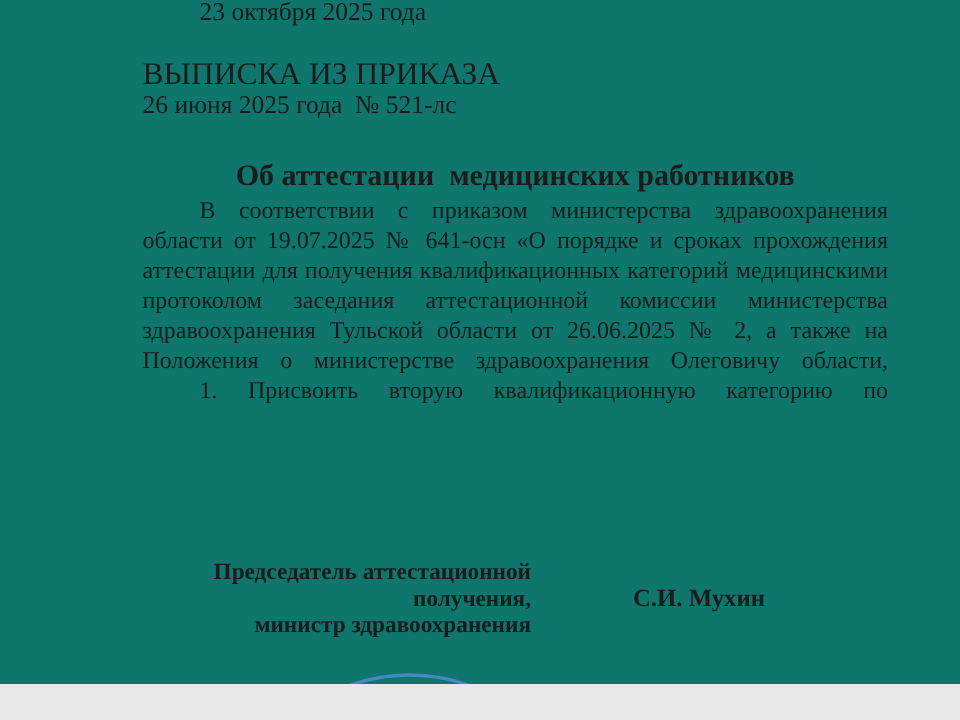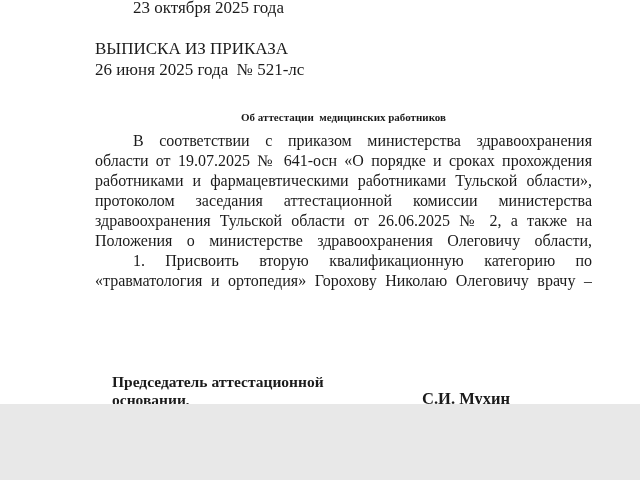--- a/index.html
+++ b/index.html
@@ -1,53 +1,53 @@
 <!DOCTYPE html>
 <html lang="ru"><head>
 <meta charset="utf-8">
 <style>
   html,body{margin:0;padding:0;background:#e8e8e8;}
   .page{
     position:relative;
-    width:640px;height:404px;
-    background:#ffffff;
+    width:640px;height:456px;
+    background:#0f766e;
     overflow:hidden;
     font-family:"Liberation Serif","DejaVu Serif",serif;
     color:#1b1b1b;
   }
   .pre{white-space:pre;}
   .date-line{
     position:absolute;left:133px;top:-2px;
     font-size:17px;line-height:20px;
   }
   .doc-type{
     position:absolute;left:95px;top:39px;
-    font-size:17px;line-height:20px;
+    font-size:21px;line-height:20px;
   }
   .doc-number{
     position:absolute;left:95px;top:60px;
     font-size:17px;line-height:20px;
   }
   .doc-title{
     position:absolute;left:95px;top:107px;width:497px;
-    text-align:center;font-weight:bold;font-size:11px;line-height:20px;
+    text-align:center;font-weight:bold;font-size:20px;line-height:20px;
   }
   .doc-body{
     position:absolute;left:95px;top:131px;width:497px;
     font-size:16px;line-height:20px;word-spacing:-0.5px;
   }
   .bline{
     height:20px;overflow:hidden;
     text-align:justify;text-align-last:justify;
   }
   .bline.first{text-indent:38px;}
   .bline.last{text-align-last:left;}
   .signature-position{
     position:absolute;left:112px;top:373px;width:242px;
-    text-align:left;font-weight:bold;
+    text-align:right;font-weight:bold;
     font-size:15.5px;line-height:17.5px;
   }
   .signature-name{
     position:absolute;left:422px;top:389px;
     font-weight:bold;font-size:16.5px;
   }
   .stamp{
     position:absolute;left:113px;top:438px;
     width:320px;height:46px;
   }
@@ -67,31 +67,30 @@
 
   <div class="doc-type pre">ВЫПИСКА ИЗ ПРИКАЗА</div>
 
   <div class="doc-number pre">26 июня 2025 года  № 521-лс</div>
 
   <div class="doc-title pre">Об аттестации  медицинских работников</div>
 
   <div class="doc-body">
       <div class="bline first">В соответствии с приказом министерства здравоохранения Тульской</div>
       <div class="bline">области от 19.07.2025 № 641-осн «О порядке и сроках прохождения</div>
-      <div class="bline">работниками и фармацевтическими работниками Тульской области»,</div>
+      <div class="bline">аттестации для получения квалификационных категорий медицинскими</div>
       <div class="bline">протоколом заседания аттестационной комиссии министерства</div>
       <div class="bline">здравоохранения Тульской области от 26.06.2025 № 2, а также на основании</div>
       <div class="bline">Положения о министерстве здравоохранения Олеговичу области,</div>
       <div class="bline first">1. Присвоить вторую квалификационную категорию по специальности</div>
-      <div class="bline">«травматология и ортопедия» Горохову Николаю Олеговичу врачу –</div>
     </div>
 
   <div class="signature-position">
       <div>Председатель аттестационной</div>
-      <div>основании,</div>
+      <div>получения,</div>
       <div>министр здравоохранения</div>
     </div>
 
   <div class="signature-name">С.И. Мухин</div>
 
   <svg class="stamp" viewBox="0 0 320 190" width="320" height="190" preserveAspectRatio="xMidYMin slice" style="height:46px;">
     <g fill="none" stroke="#4a8cc9" stroke-width="2.2" opacity="0.9">
       <circle cx="160" cy="130" r="118"></circle>
       <circle cx="160" cy="130" r="95"></circle>
     </g>

